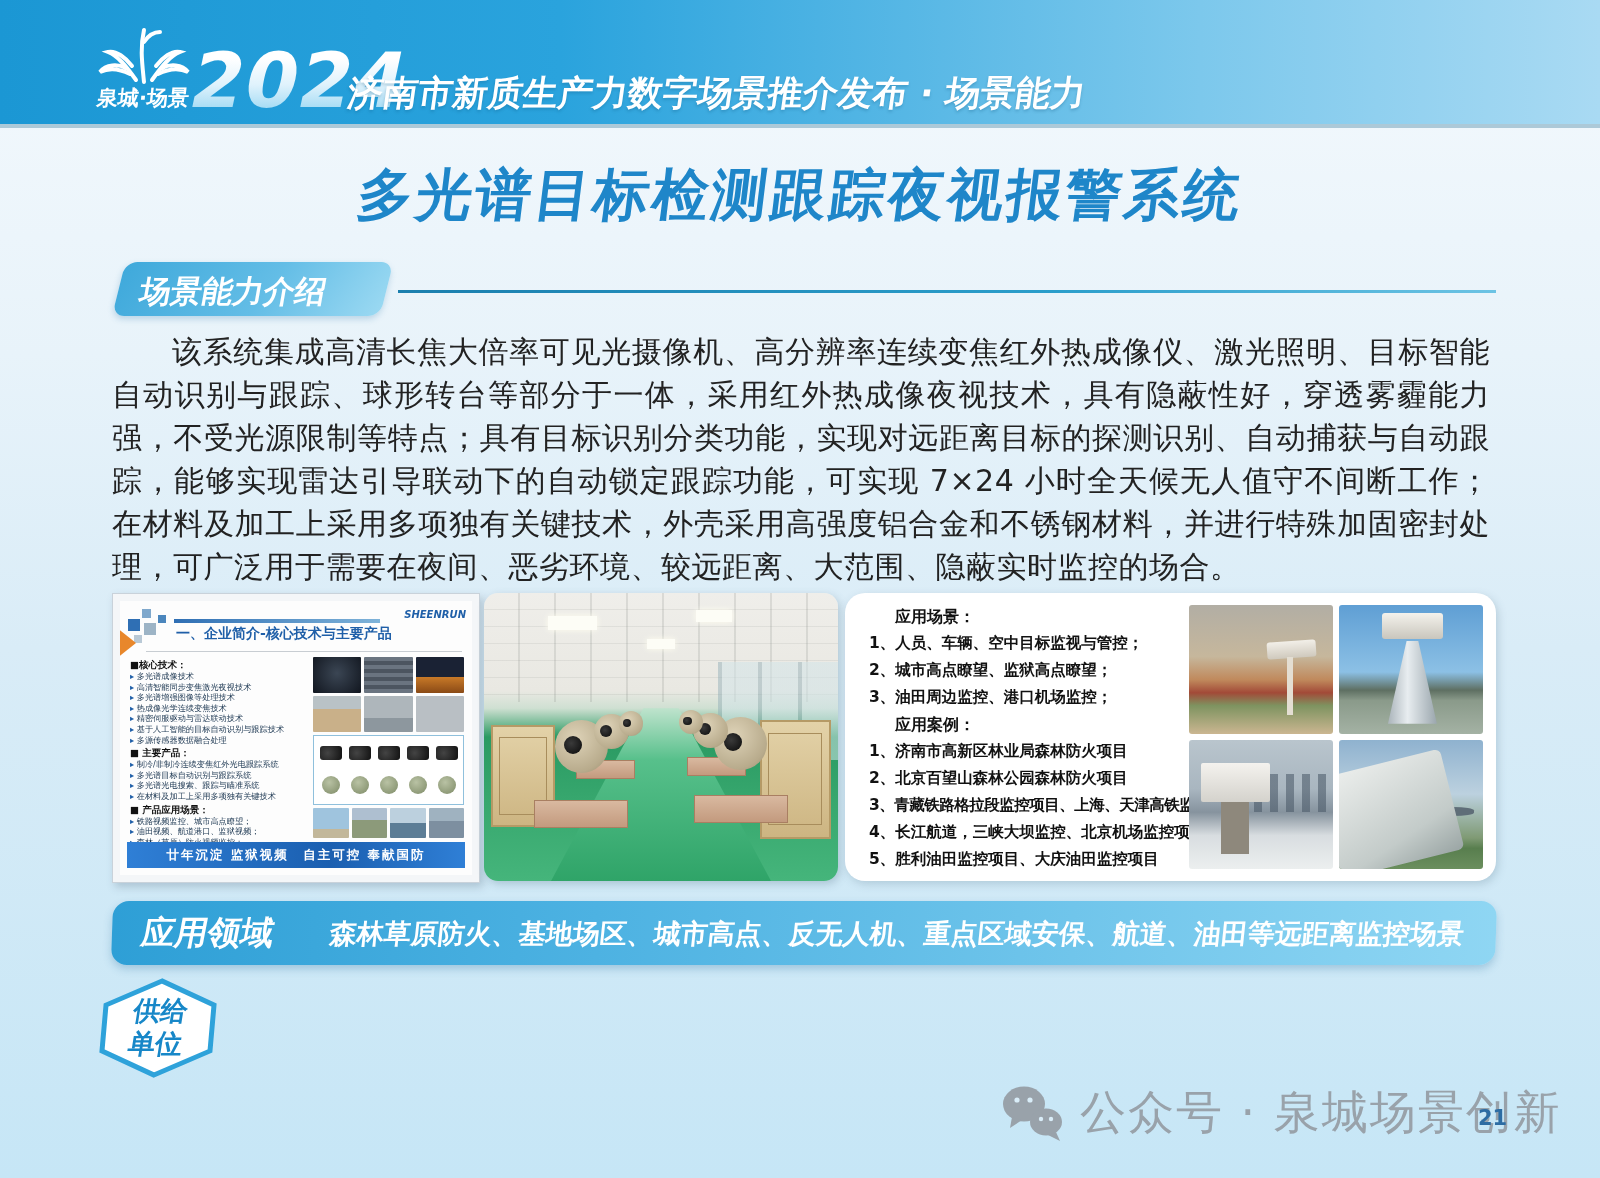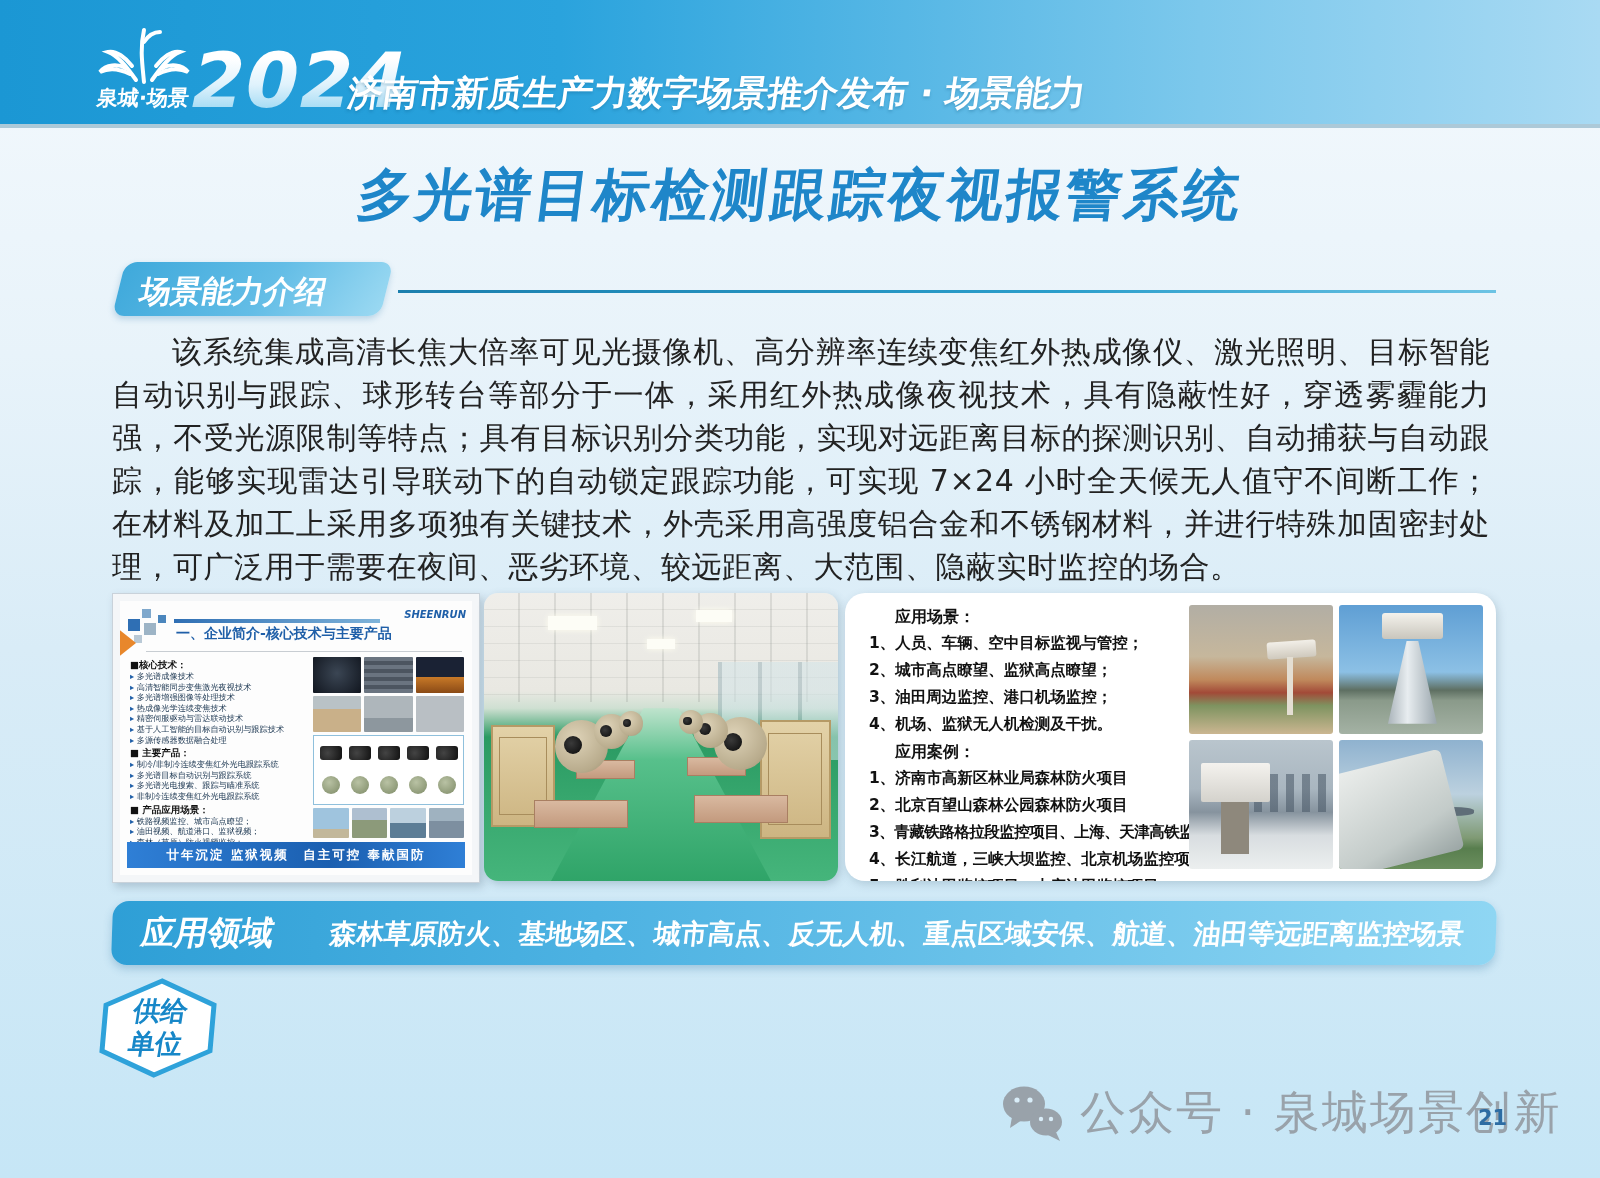--- a/index.html
+++ b/index.html
@@ -216,21 +216,21 @@
             <div class="s-item">高清智能同步变焦激光夜视技术</div>
             <div class="s-item">多光谱增强图像等处理技术</div>
             <div class="s-item">热成像光学连续变焦技术</div>
             <div class="s-item">精密伺服驱动与雷达联动技术</div>
             <div class="s-item">基于人工智能的目标自动识别与跟踪技术</div>
             <div class="s-item">多源传感器数据融合处理</div>
             <div class="s-head">■ 主要产品：</div>
             <div class="s-item">制冷/非制冷连续变焦红外光电跟踪系统</div>
             <div class="s-item">多光谱目标自动识别与跟踪系统</div>
             <div class="s-item">多光谱光电搜索、跟踪与瞄准系统</div>
-            <div class="s-item">非制冷连续变焦红外光电跟踪系统</div>
+            <div class="s-item">在材料及加工上采用多项独有关键技术</div>
             <div class="s-head">■ 产品应用场景：</div>
             <div class="s-item">铁路视频监控、城市高点瞭望；</div>
             <div class="s-item">油田视频、航道港口、监狱视频；</div>
             <div class="s-item">森林（草原）防火视频监控；</div>
           </div>
           <div class="s-right">
             <div class="thumb-row">
               <div class="t" style="background:radial-gradient(circle at 50% 45%,#3b4654,#11161f)"></div>
               <div class="t" style="background:repeating-linear-gradient(180deg,#6a7480 0 4px,#4c5560 4px 8px)"></div>
               <div class="t" style="background:linear-gradient(180deg,#1a2234 55%,#c97a28 55%,#8a4a16 100%)"></div>
@@ -308,21 +308,20 @@
           <div class="base"></div>
         </div>
     </div>
 
     <div class="app-card">
       <div class="app-text">
         <div class="app-h">应用场景：</div>
         <div class="app-li">1、人员、车辆、空中目标监视与管控；</div>
         <div class="app-li">2、城市高点瞭望、监狱高点瞭望；</div>
         <div class="app-li">3、油田周边监控、港口机场监控；</div>
-        <div class="app-li">4、机场、监狱无人机检测及干扰。</div>
         <div class="app-h">应用案例：</div>
         <div class="app-li">1、济南市高新区林业局森林防火项目</div>
         <div class="app-li">2、北京百望山森林公园森林防火项目</div>
         <div class="app-li" style="letter-spacing:-0.5px">3、青藏铁路格拉段监控项目、上海、天津高铁监控项目</div>
         <div class="app-li">4、长江航道，三峡大坝监控、北京机场监控项目</div>
         <div class="app-li">5、胜利油田监控项目、大庆油田监控项目</div>
       </div>
       <div class="app-grid">
         <div class="ph ph1">
           <div class="cam"></div>

